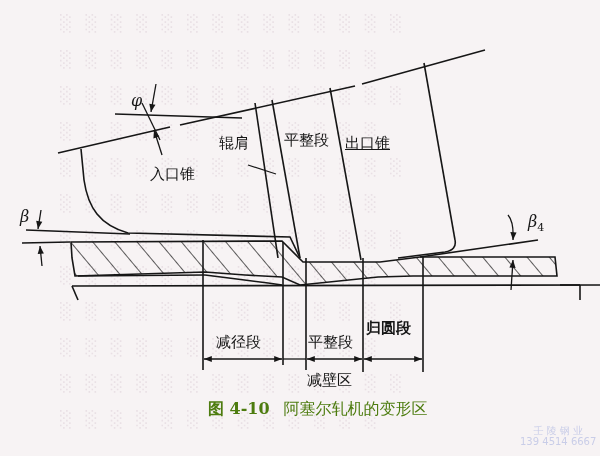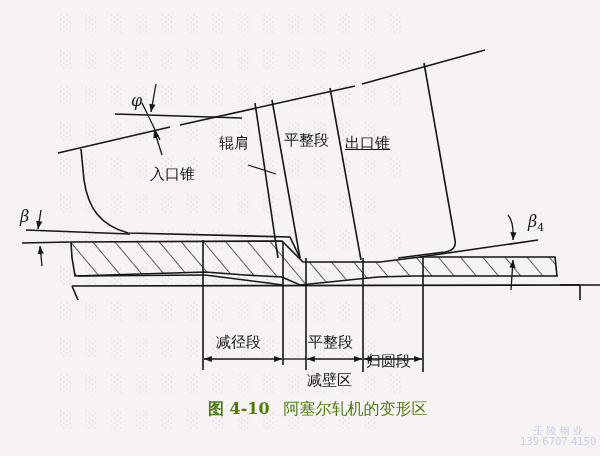--- a/index.html
+++ b/index.html
@@ -121,23 +121,23 @@
   <span class="lbl" style="left:284px;top:133px;">平整段</span>
   <span class="lbl" style="left:345px;top:136px;text-decoration:underline;">出口锥</span>
 
   <span class="lbl greek" style="left:131px;top:93px;">φ</span>
   <span class="lbl greek" style="left:20px;top:209px;">β</span>
   <span class="lbl greek" style="left:528px;top:214px;"><span>β</span><sub style="font-size:11px;font-style:normal;">4</sub></span>
 
   <span class="lbl" style="left:216px;top:335px;text-align:center;">减径段</span>
   <span class="lbl" style="left:270px;top:373px;margin-left:37px;">减壁区</span>
   <span class="lbl" style="left:308px;top:335px;">平整段</span>
-  <span class="lbl" style="left:366px;top:354px;">归圆段</span>
+  <span class="lbl" style="left:366px;top:321px;font-weight:bold;">归圆段</span>
 
   <div class="caption">
     <span class="num">图 4-10</span><span>阿塞尔轧机的变形区</span>
   </div>
 
   <div class="wm" style="left:520px;top:425px;">
     <div>壬 陵 钢 业</div>
-    <div>139 6707 4150</div>
+    <div>139 4514 6667</div>
   </div>
 </div>
 
 </body></html>

